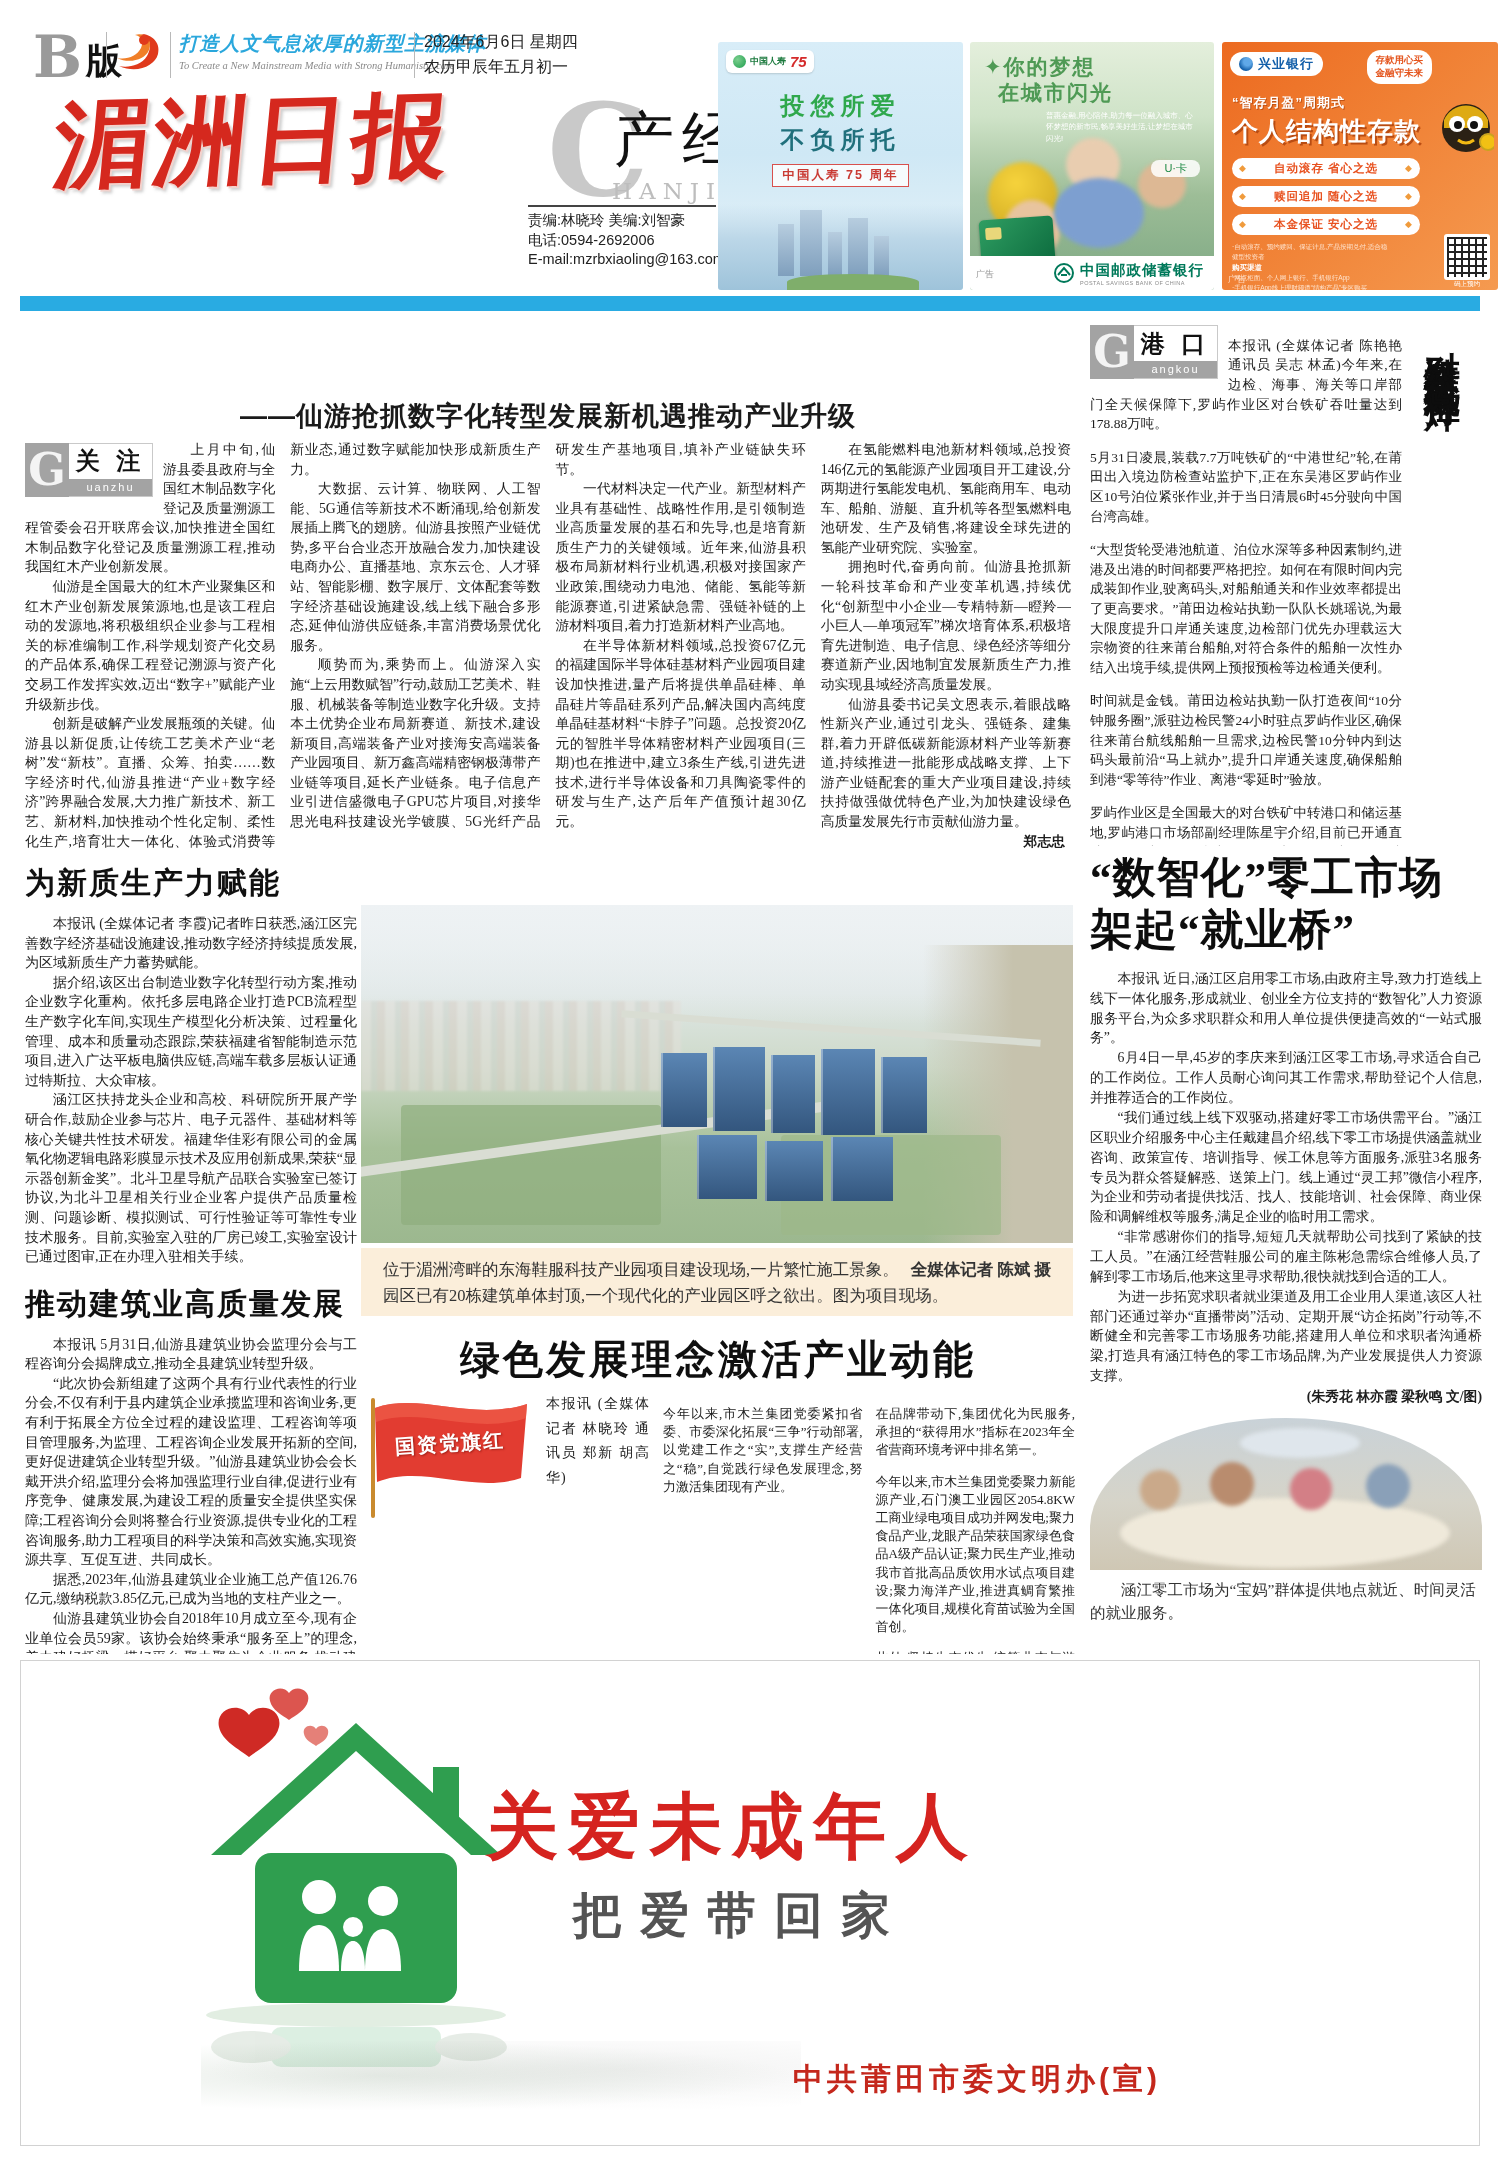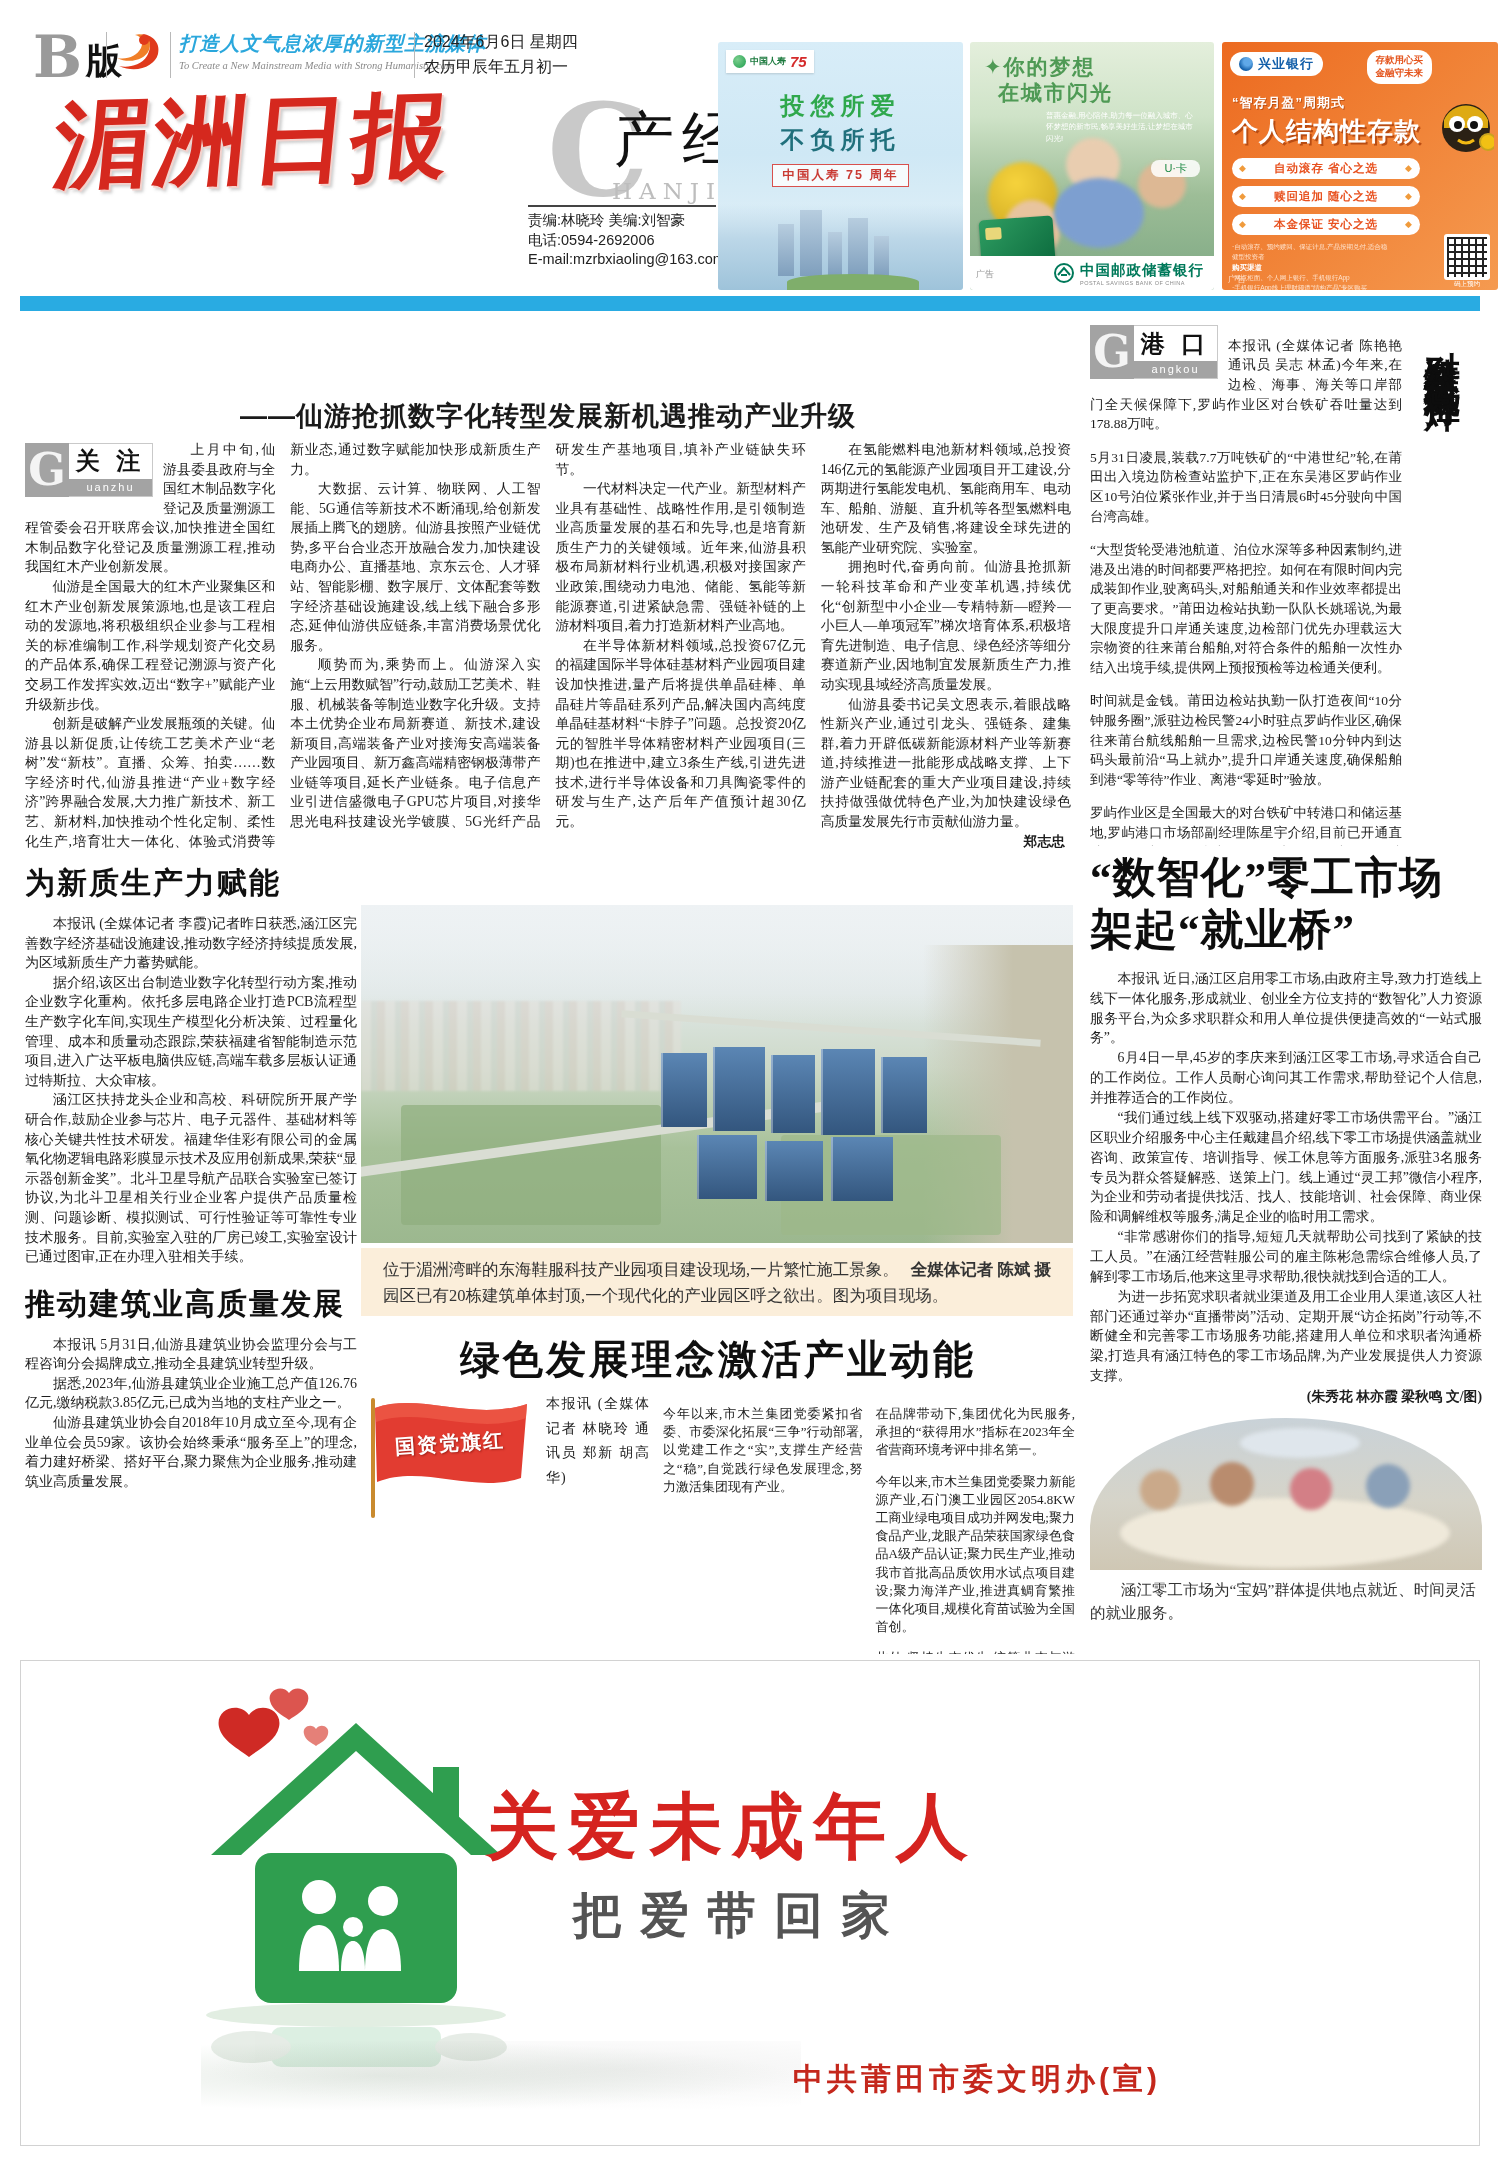--- a/index.html
+++ b/index.html
@@ -21,21 +21,21 @@
             text-shadow:2px 2px 0 #f3d2cd, 4px 4px 3px rgba(120,120,120,.35);}
   .sec-c{font-family:"DejaVu Serif",serif;font-size:128px;line-height:1;color:#c9c9c9;font-weight:bold;}
   .sec-name{font-size:60px;font-weight:400;color:#111;letter-spacing:8px;line-height:1;}
   .sec-py{font-family:"DejaVu Serif",serif;font-size:23px;color:#bdbdbd;letter-spacing:7px;}
   .sec-rule{position:absolute;height:2px;background:#444;}
   .sec-contacts{font-size:14.5px;color:#222;line-height:1.35;white-space:nowrap;font-family:"Liberation Sans","DejaVu Sans",sans-serif;}
 
   
   .tad{position:absolute;top:42px;height:248px;overflow:hidden;border-radius:3px;}
   .ad1{background:linear-gradient(180deg,#d8edf8 0%,#cfe8f5 45%,#e9f4f9 100%);}
-  .ad1-logo{position:absolute;left:8px;top:8px;background:#fff;border-radius:0;padding:3px 7px;display:flex;align-items:center;gap:4px;box-shadow:0 1px 2px rgba(0,0,0,.15);}
+  .ad1-logo{position:absolute;left:8px;top:8px;background:#fff;border-radius:6px;padding:3px 7px;display:flex;align-items:center;gap:4px;box-shadow:0 1px 2px rgba(0,0,0,.15);}
   .ad1-dot{width:13px;height:13px;border-radius:50%;background:radial-gradient(circle at 35% 35%,#7ccf8e,#1e9e4e);}
   .ad1-logo-cn{font-size:9px;color:#1c7a3e;font-weight:bold;}
   .ad1-75{font-size:15px;font-weight:900;font-style:italic;color:#d42a2a;}
   .ad1-t1{font-size:24px;font-weight:900;letter-spacing:6px;color:#2fa84c;text-align:center;}
   .ad1-t2{font-size:24px;font-weight:900;letter-spacing:6px;color:#20707c;text-align:center;margin-top:2px;}
   .ad1-anniv{display:inline-block;border:1px solid #d8504d;color:#c93a33;background:rgba(255,255,255,.8);
              font-size:12.5px;font-weight:bold;padding:2px 10px;letter-spacing:2px;}
   .ad1-sky{position:absolute;left:0;right:0;bottom:0;height:86px;
            background:linear-gradient(180deg,rgba(207,232,245,0) 0%,#bcd7e8 40%,#9ec3da 100%);}
   .bld{position:absolute;bottom:14px;background:linear-gradient(180deg,#b7cddf,#7f9fbd);}
@@ -313,20 +313,21 @@
     <h2 class="h2a sans">为新质生产力赋能</h2>
     <div class="artbody">
         <p>本报讯 (全媒体记者 李霞)记者昨日获悉,涵江区完善数字经济基础设施建设,推动数字经济持续提质发展,为区域新质生产力蓄势赋能。</p>
         <p>据介绍,该区出台制造业数字化转型行动方案,推动企业数字化重构。依托多层电路企业打造PCB流程型生产数字化车间,实现生产模型化分析决策、过程量化管理、成本和质量动态跟踪,荣获福建省智能制造示范项目,进入广达平板电脑供应链,高端车载多层板认证通过特斯拉、大众审核。</p>
         <p>涵江区扶持龙头企业和高校、科研院所开展产学研合作,鼓励企业参与芯片、电子元器件、基础材料等核心关键共性技术研发。福建华佳彩有限公司的金属氧化物逻辑电路彩膜显示技术及应用创新成果,荣获“显示器创新金奖”。北斗卫星导航产品联合实验室已签订协议,为北斗卫星相关行业企业客户提供产品质量检测、问题诊断、模拟测试、可行性验证等可靠性专业技术服务。目前,实验室入驻的厂房已竣工,实验室设计已通过图审,正在办理入驻相关手续。</p>
       </div>
     <div class="artgap"></div>
     <h2 class="h2a sans">推动建筑业高质量发展</h2>
     <div class="artbody">
         <p>本报讯 5月31日,仙游县建筑业协会监理分会与工程咨询分会揭牌成立,推动全县建筑业转型升级。</p>
+        <p>“此次协会新组建了这两个具有行业代表性的行业分会,不仅有利于县内建筑企业承揽监理和咨询业务,更有利于拓展全方位全过程的建设监理、工程咨询等项目管理服务,为监理、工程咨询企业发展开拓新的空间,更好促进建筑企业转型升级。”仙游县建筑业协会会长戴开洪介绍,监理分会将加强监理行业自律,促进行业有序竞争、健康发展,为建设工程的质量安全提供坚实保障;工程咨询分会则将整合行业资源,提供专业化的工程咨询服务,助力工程项目的科学决策和高效实施,实现资源共享、互促互进、共同成长。</p>
         <p>据悉,2023年,仙游县建筑业企业施工总产值126.76亿元,缴纳税款3.85亿元,已成为当地的支柱产业之一。</p>
         <p>仙游县建筑业协会自2018年10月成立至今,现有企业单位会员59家。该协会始终秉承“服务至上”的理念,着力建好桥梁、搭好平台,聚力聚焦为企业服务,推动建筑业高质量发展。</p>
       </div>
 
   </div>
 
   <div class="abs photo-main">
     <div class="haze"></div>
     <div class="town"></div>
     <div class="shore"></div>

